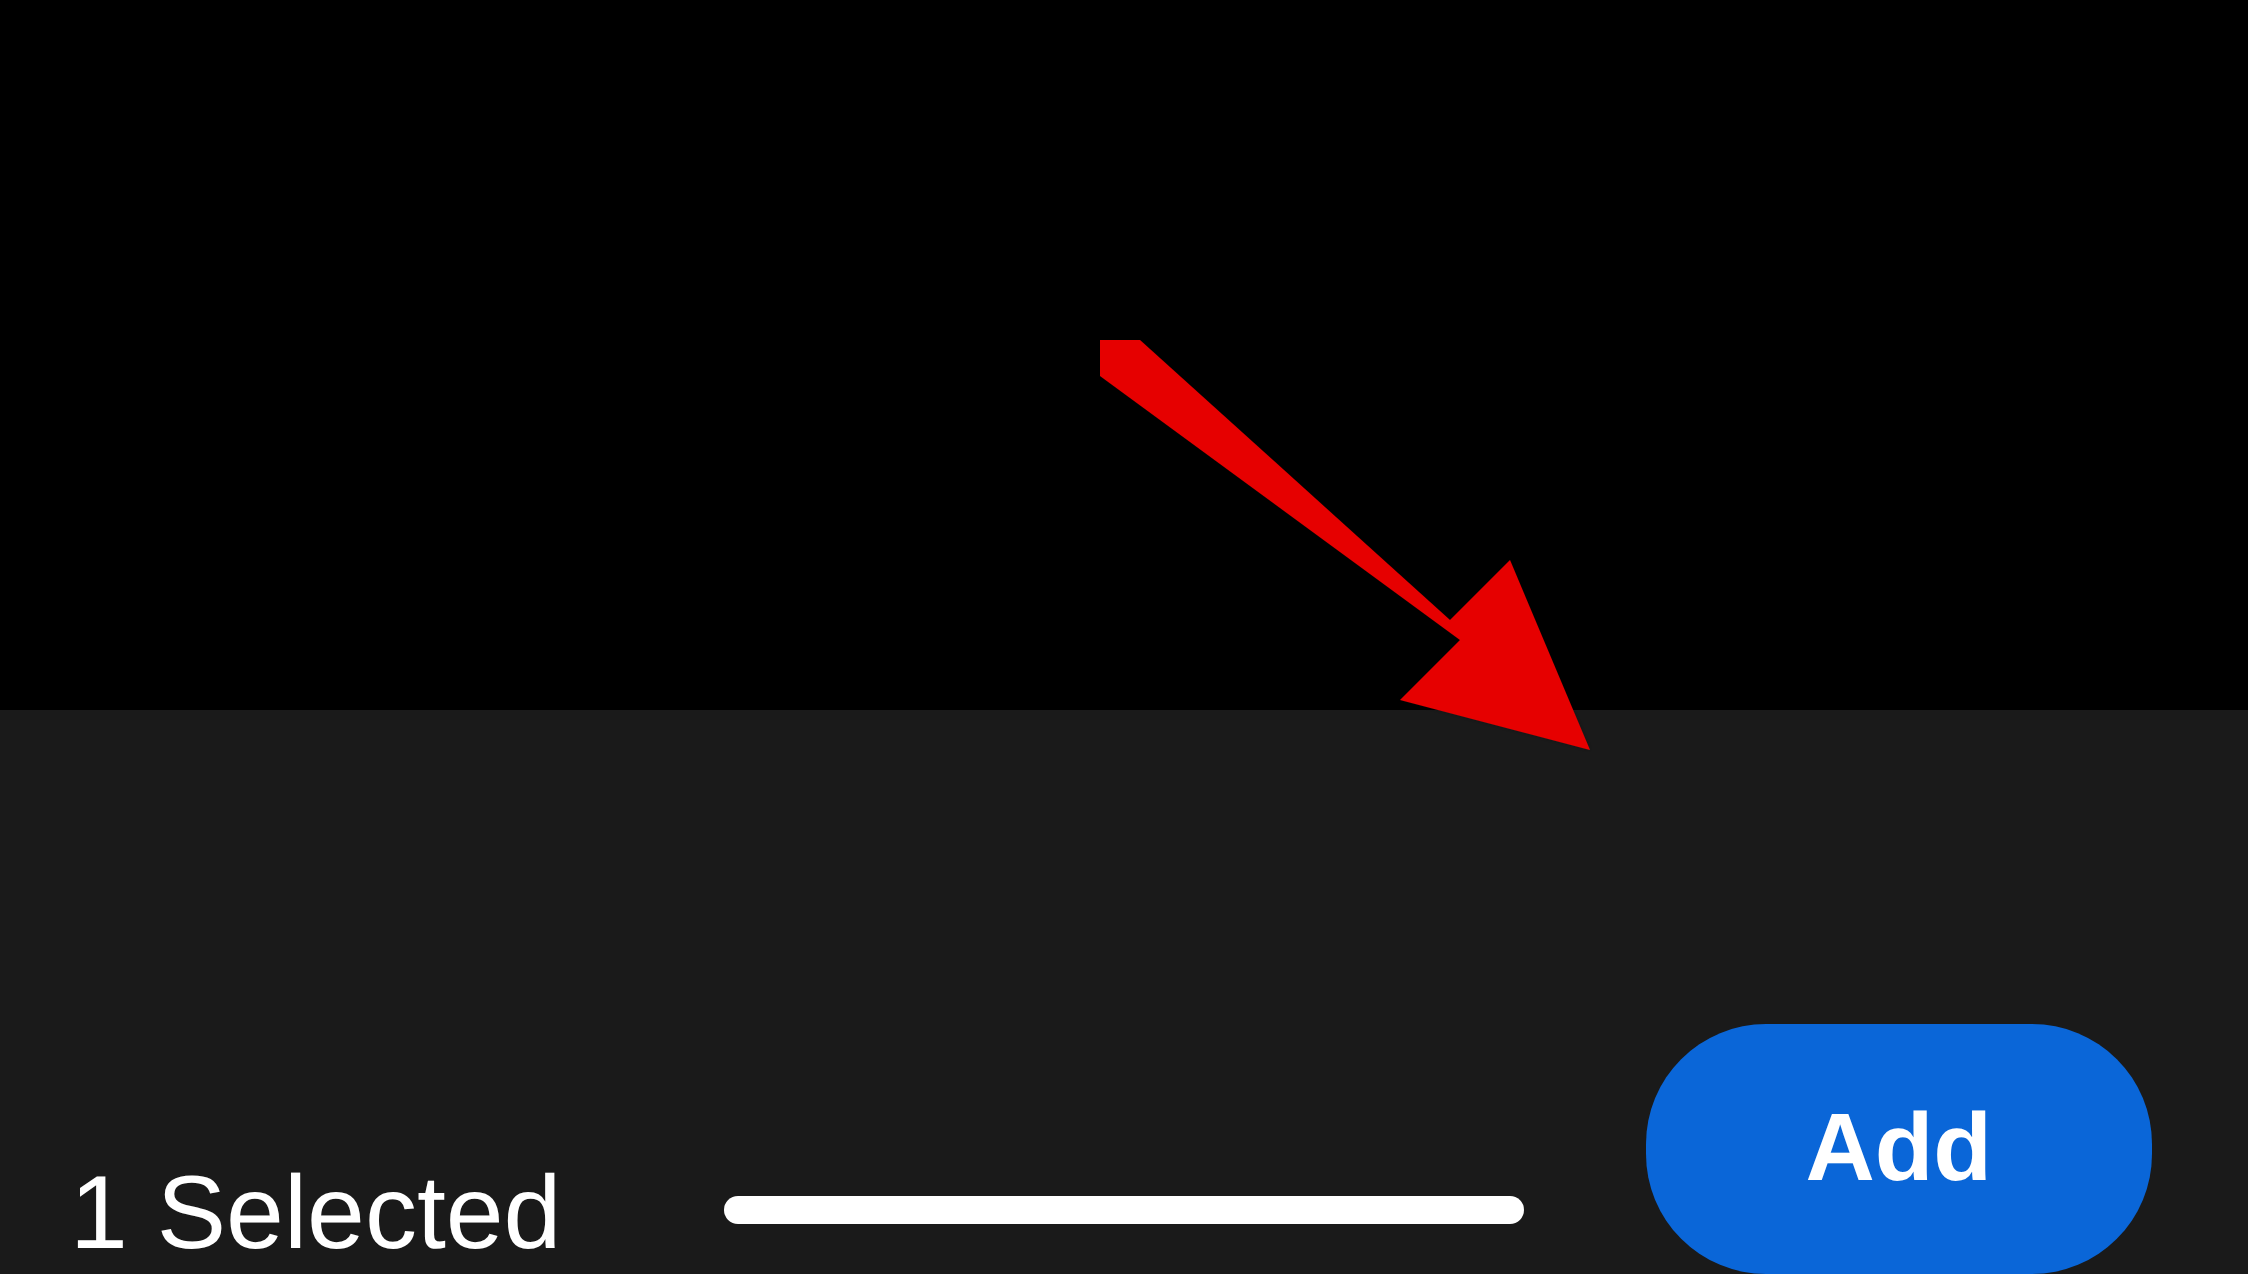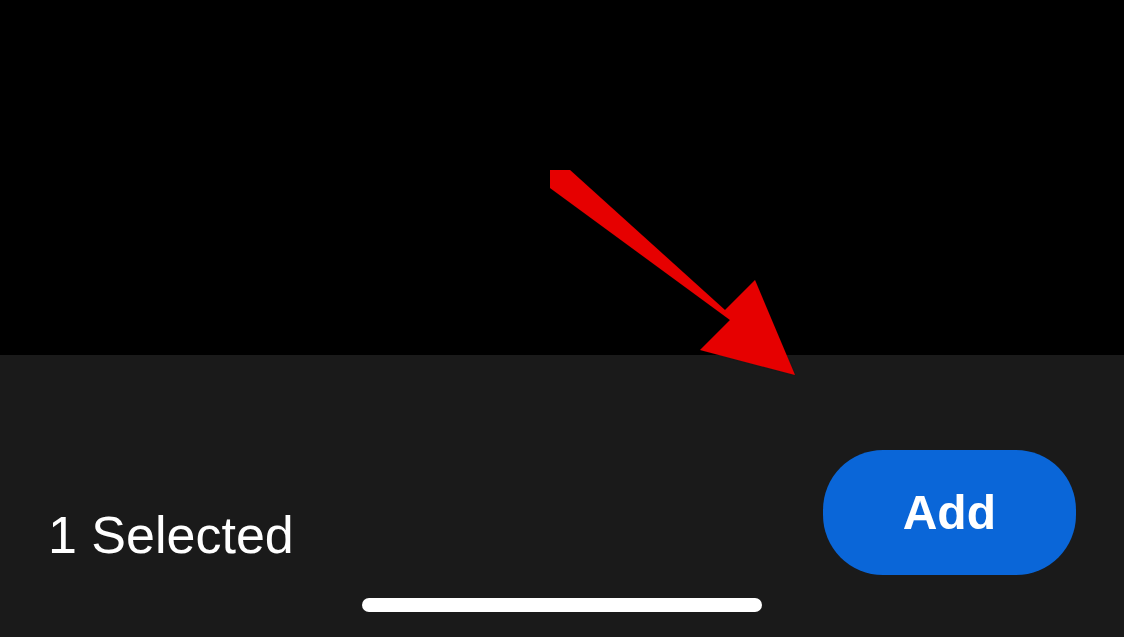--- a/index.html
+++ b/index.html
@@ -21,23 +21,23 @@
       width: 100%;
       height: 355px;
       background: #000000;
     }
     
     .bottom-bar {
       width: 100%;
       height: 282px;
       background: #1a1a1a;
       display: flex;
-      align-items: center;
+      align-items: flex-end;
       justify-content: space-between;
-      padding: 55px 48px 0 48px;
+      padding: 55px 48px 0 35px;
       position: relative;
     }
     
     .selected-text {
       color: #ffffff;
       font-size: 52px;
       font-weight: 400;
       padding-top: 22px;
     }
     

